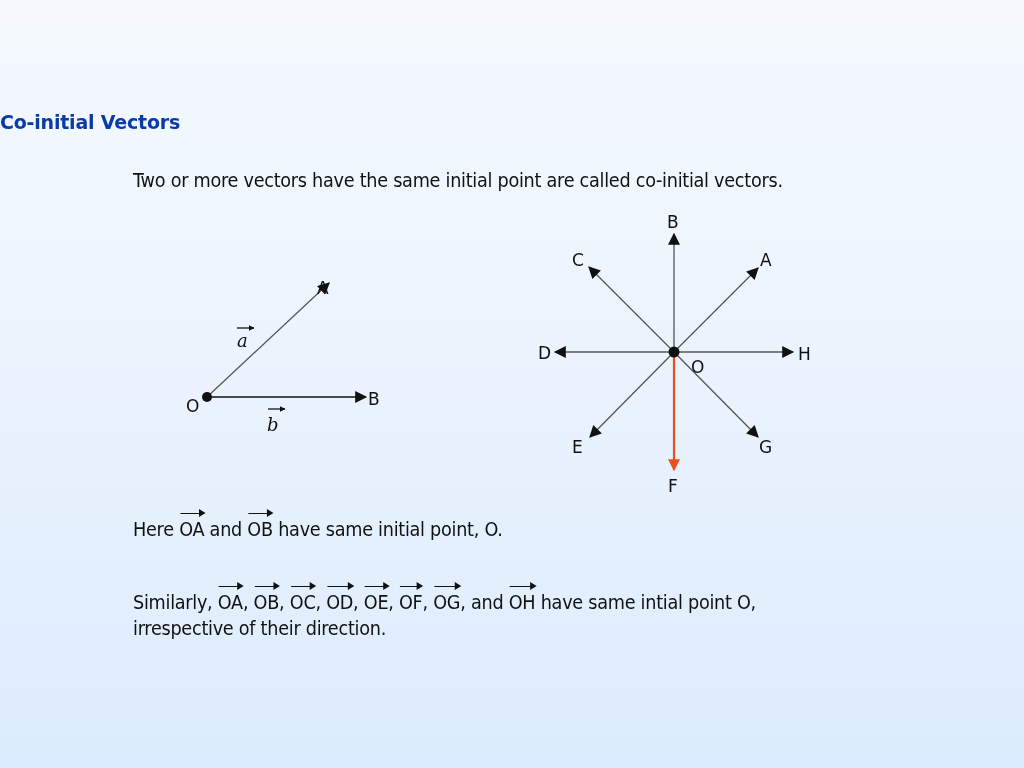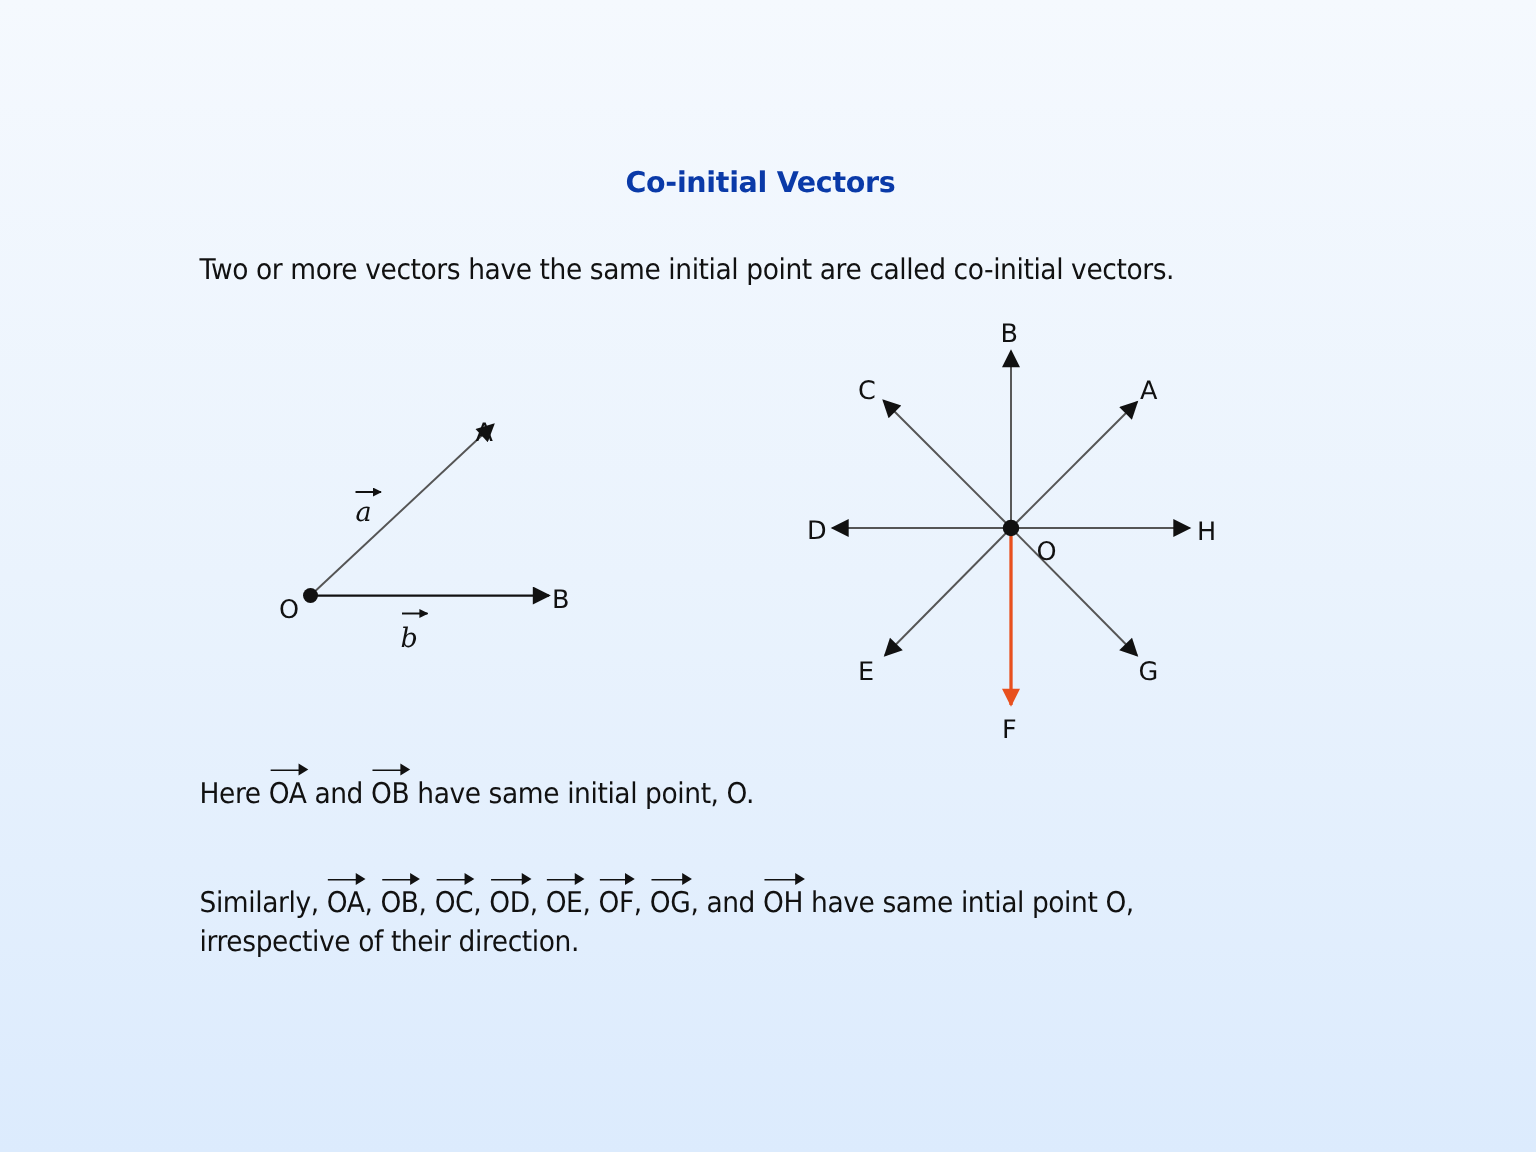--- a/index.html
+++ b/index.html
@@ -4,21 +4,21 @@
   <style>
     html, body { margin: 0; padding: 0; }
     body {
       width: 1024px; height: 768px; overflow: hidden; position: relative;
       background: linear-gradient(to bottom, #f5f9fe 0%, #eaf3fd 50%, #dcebfd 100%);
       font-family: "DejaVu Sans", sans-serif;
       color: #111;
     }
     .title {
       position: absolute; left: 0; width: 1014px; top: 111px;
-      text-align: center; color: #0a3aa8; font-size: 19px; font-weight: bold;
+      color: #0a3aa8; font-size: 19px; font-weight: bold;
       font-family: "DejaVu Sans", sans-serif; letter-spacing: -0.2px;
     }
     .para {
       position: absolute; left: 133px; font-size: 19px; line-height: 26px;
       font-family: "DejaVu Sans", sans-serif; letter-spacing: -0.3px;
       transform: scaleX(0.93); transform-origin: left top; white-space: nowrap;
     }
     .definition { top: 167px; }
     .here { top: 516px; }
     .similar { top: 589px; }

